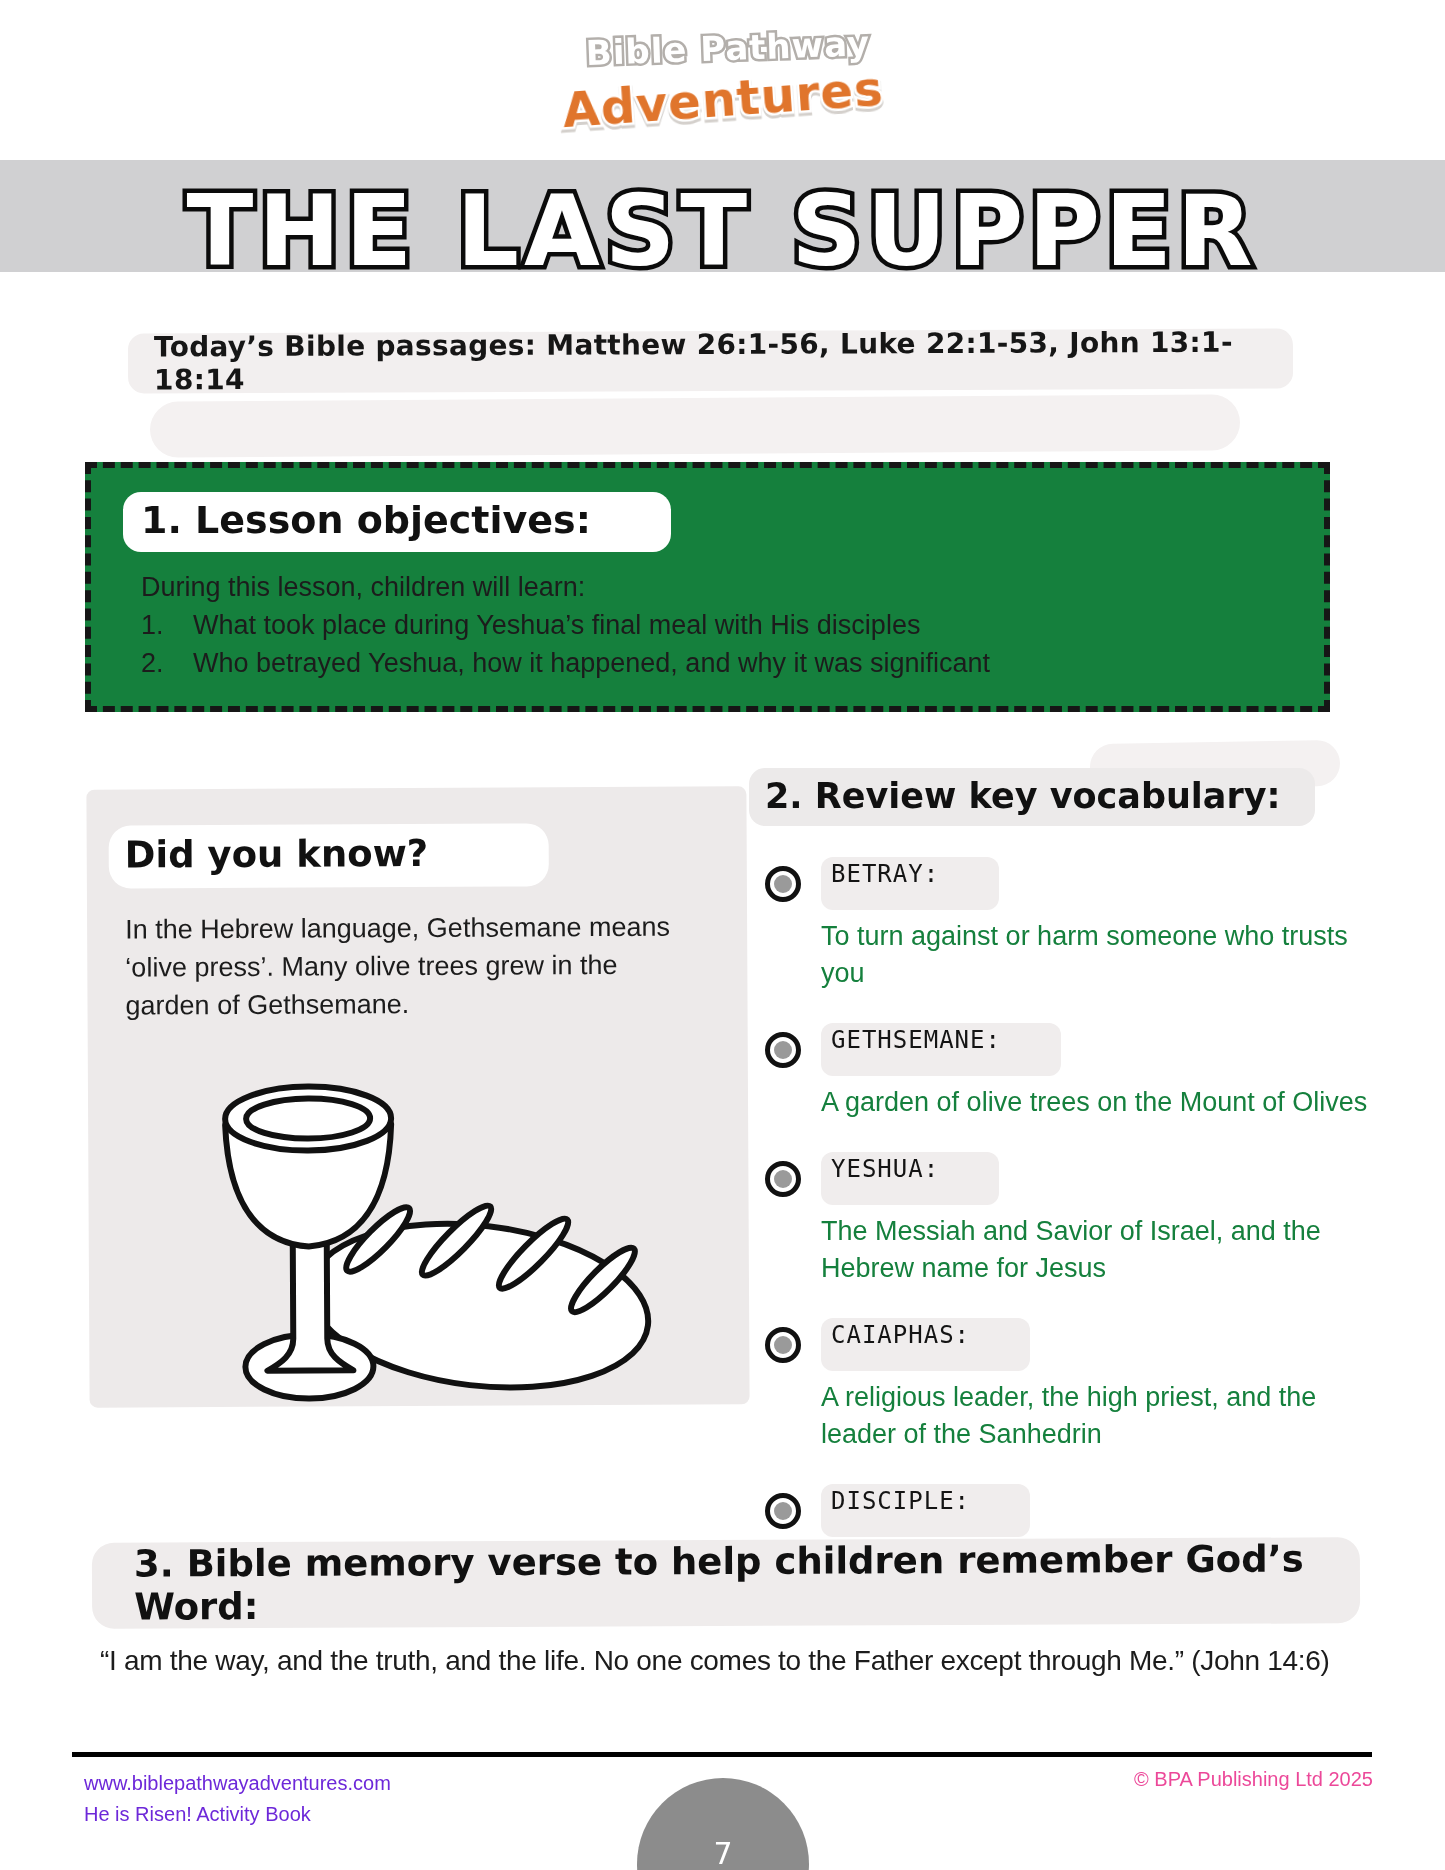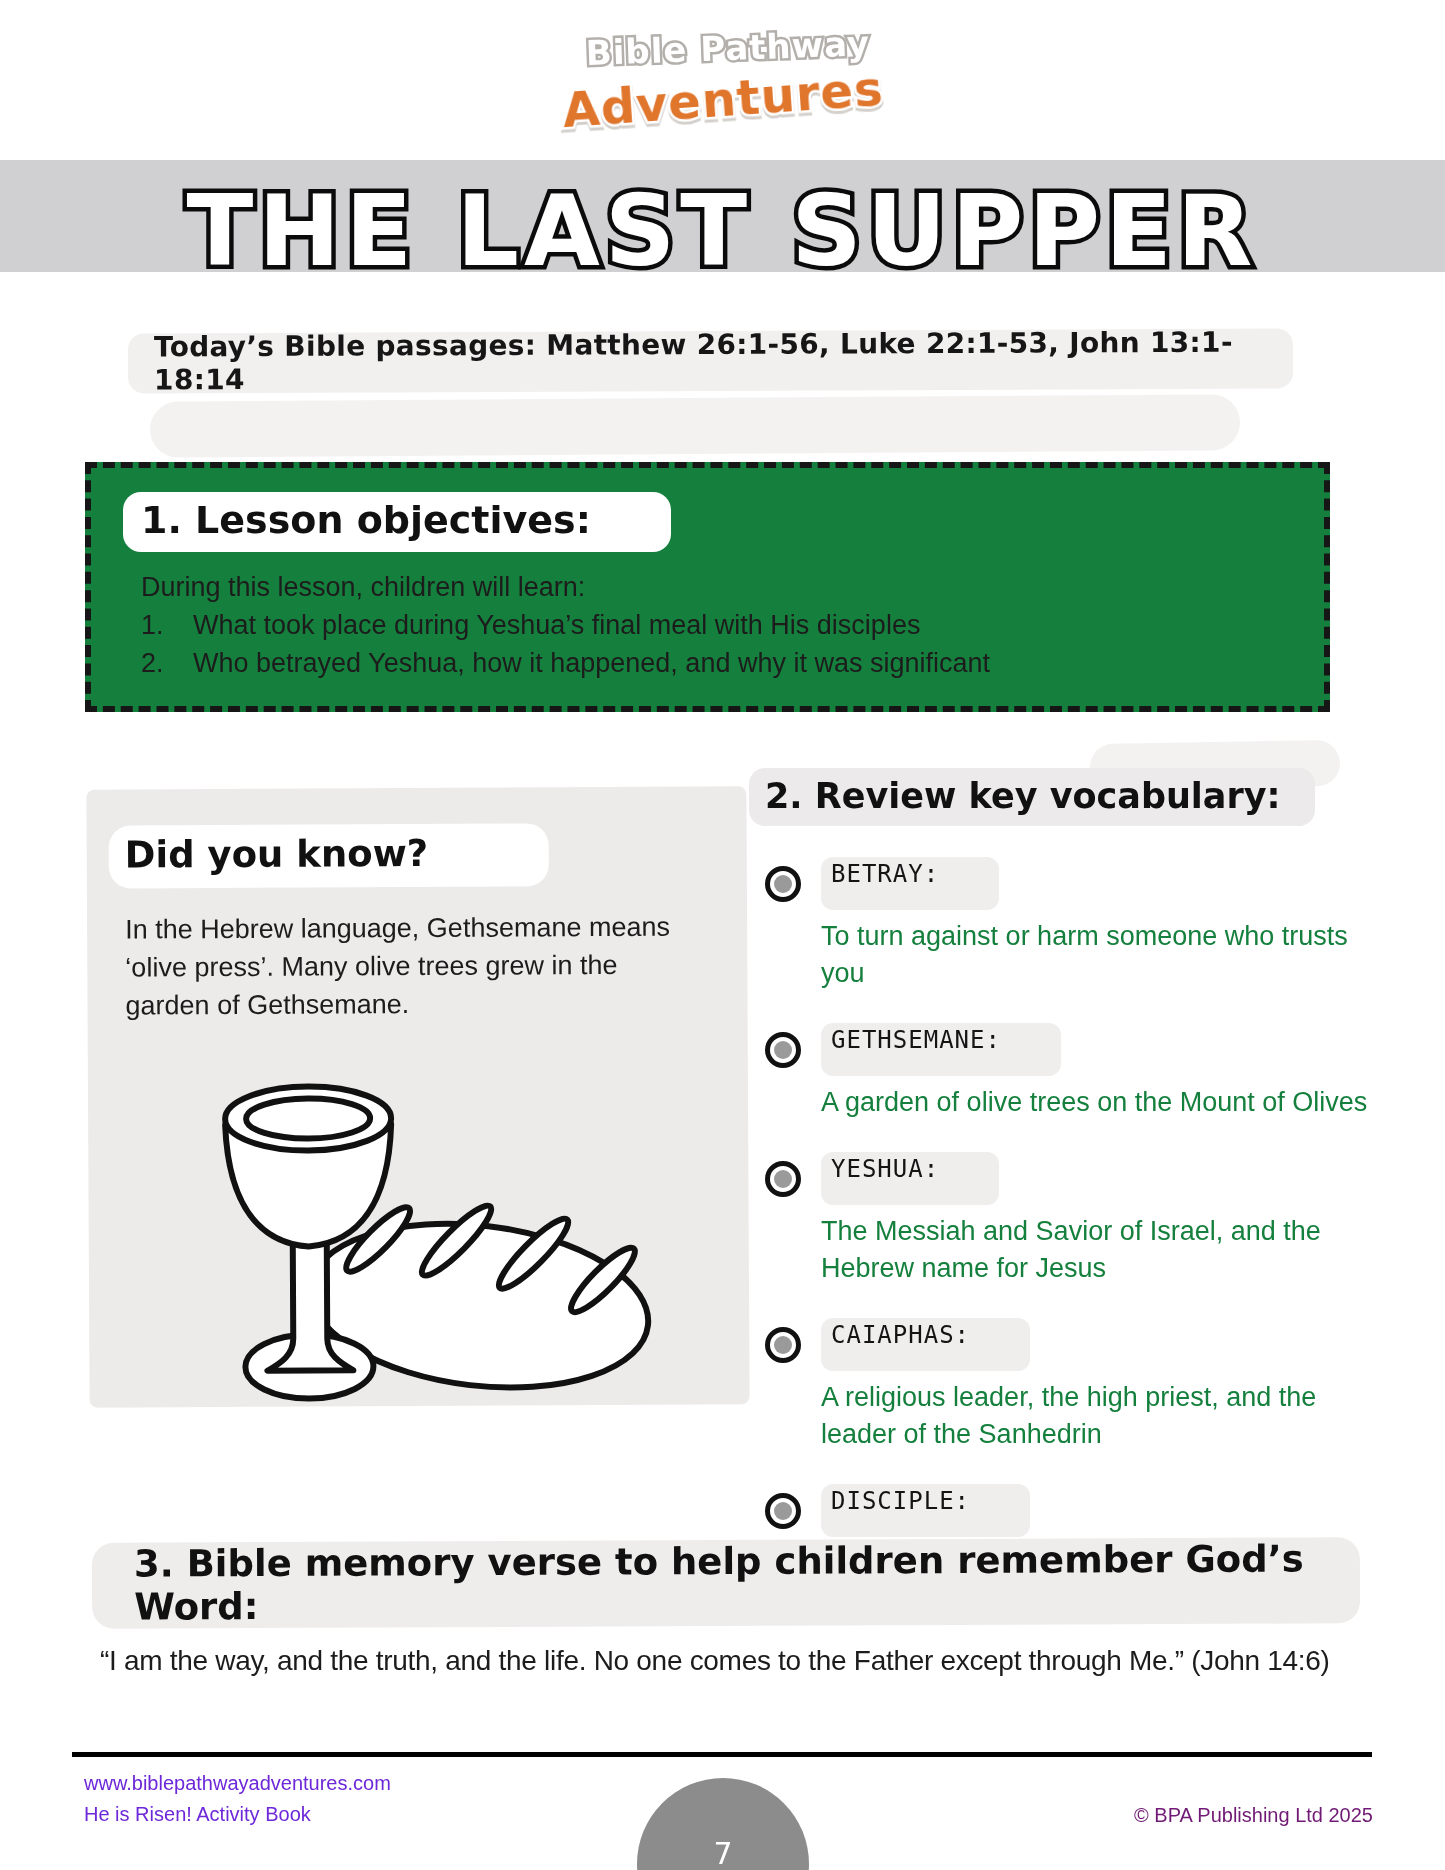--- a/index.html
+++ b/index.html
@@ -100,21 +100,21 @@
   }
   .verse-heading-wrap h2 { font-family:"DejaVu Sans", sans-serif; font-size:37px; color:#111; }
   .verse-line {
     position:absolute; top:1645px; left:100px; width:1270px; z-index:2;
     font-size:28px; color:#1c1c1c; letter-spacing:-0.3px;
   }
 
   
   .footer-rule { position:absolute; top:1752px; left:72px; width:1300px; height:5px; background:#000; z-index:2; }
   .footer-left { position:absolute; top:1768px; left:84px; font-size:20px; line-height:31px; color:#6d28d9; z-index:2; }
-  .footer-right { position:absolute; top:1768px; right:72px; font-size:20px; color:#701a75; text-align:right; z-index:2;margin-top:36px; }
+  .footer-right { position:absolute; top:1768px; right:72px; font-size:20px; color:#ec4899; text-align:right; z-index:2; }
   .page-circle {
     position:absolute; top:1778px; left:637px; width:172px; height:172px; border-radius:50%;
     background:#8c8c8c; color:#ffffff; z-index:2;
     display:flex; justify-content:center; padding-top:58px;
     font-size:30px; font-family:"DejaVu Sans", sans-serif;
   }
 
   .line-art { fill:#ffffff; stroke:#111111; stroke-width:6; stroke-linejoin:round; stroke-linecap:round; }
 </style>
 </head>

